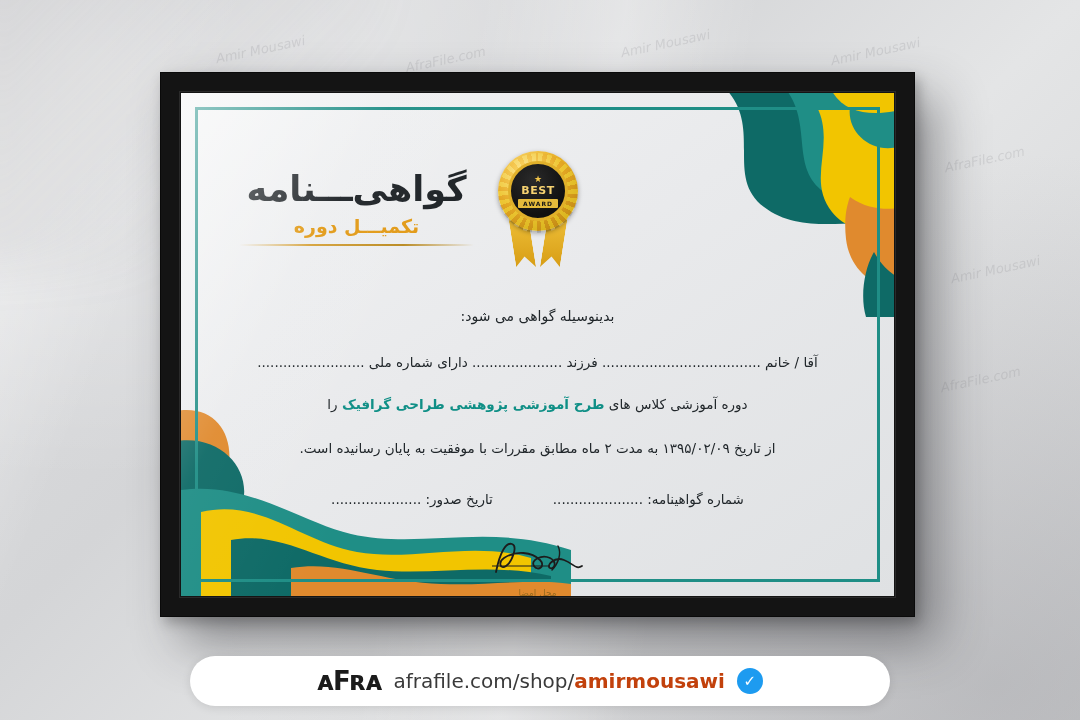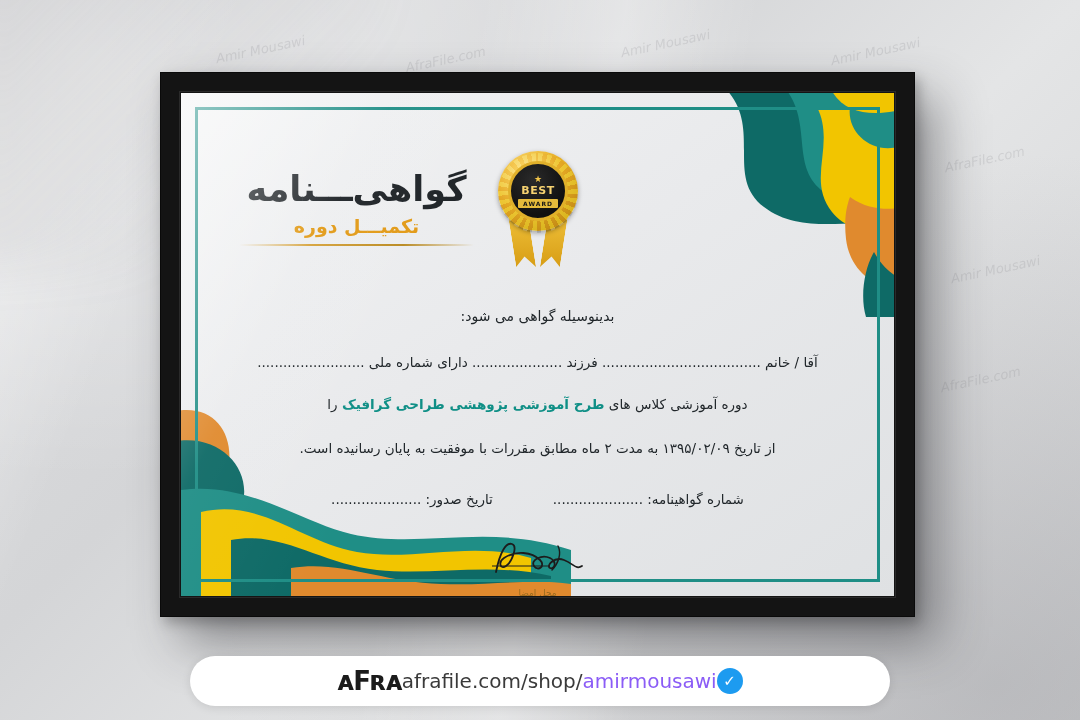--- a/index.html
+++ b/index.html
@@ -169,30 +169,30 @@
     user-select: none;
   }
 
   
   .footer {
     position: absolute; left: 50%; bottom: 14px; transform: translateX(-50%);
     width: 700px; height: 50px;
     background: #ffffff;
     border-radius: 25px;
     display: flex; align-items: center; justify-content: center;
-    gap: 0;
+    gap: 12px;
     box-shadow: 0 2px 10px rgba(0,0,0,0.10);
     direction: ltr;
   }
   .logo-afra {
     font-size: 26px; font-weight: bold; color: #1b1b1b;
     letter-spacing: -1px; font-family: "DejaVu Sans", sans-serif;
   }
   .footer-url { font-size: 20px; color: #3a3a3a; }
-  .footer-url b { color: #8b5cf6; font-weight: normal; }
+  .footer-url b { color: #c2410c; font-weight: bold; }
   .verified {
     width: 26px; height: 26px; border-radius: 50%;
     background: #1d9bf0; color: #fff;
     display: flex; align-items: center; justify-content: center;
     font-size: 15px; font-weight: bold;
   }
 </style>
 </head>
 <body>
 

